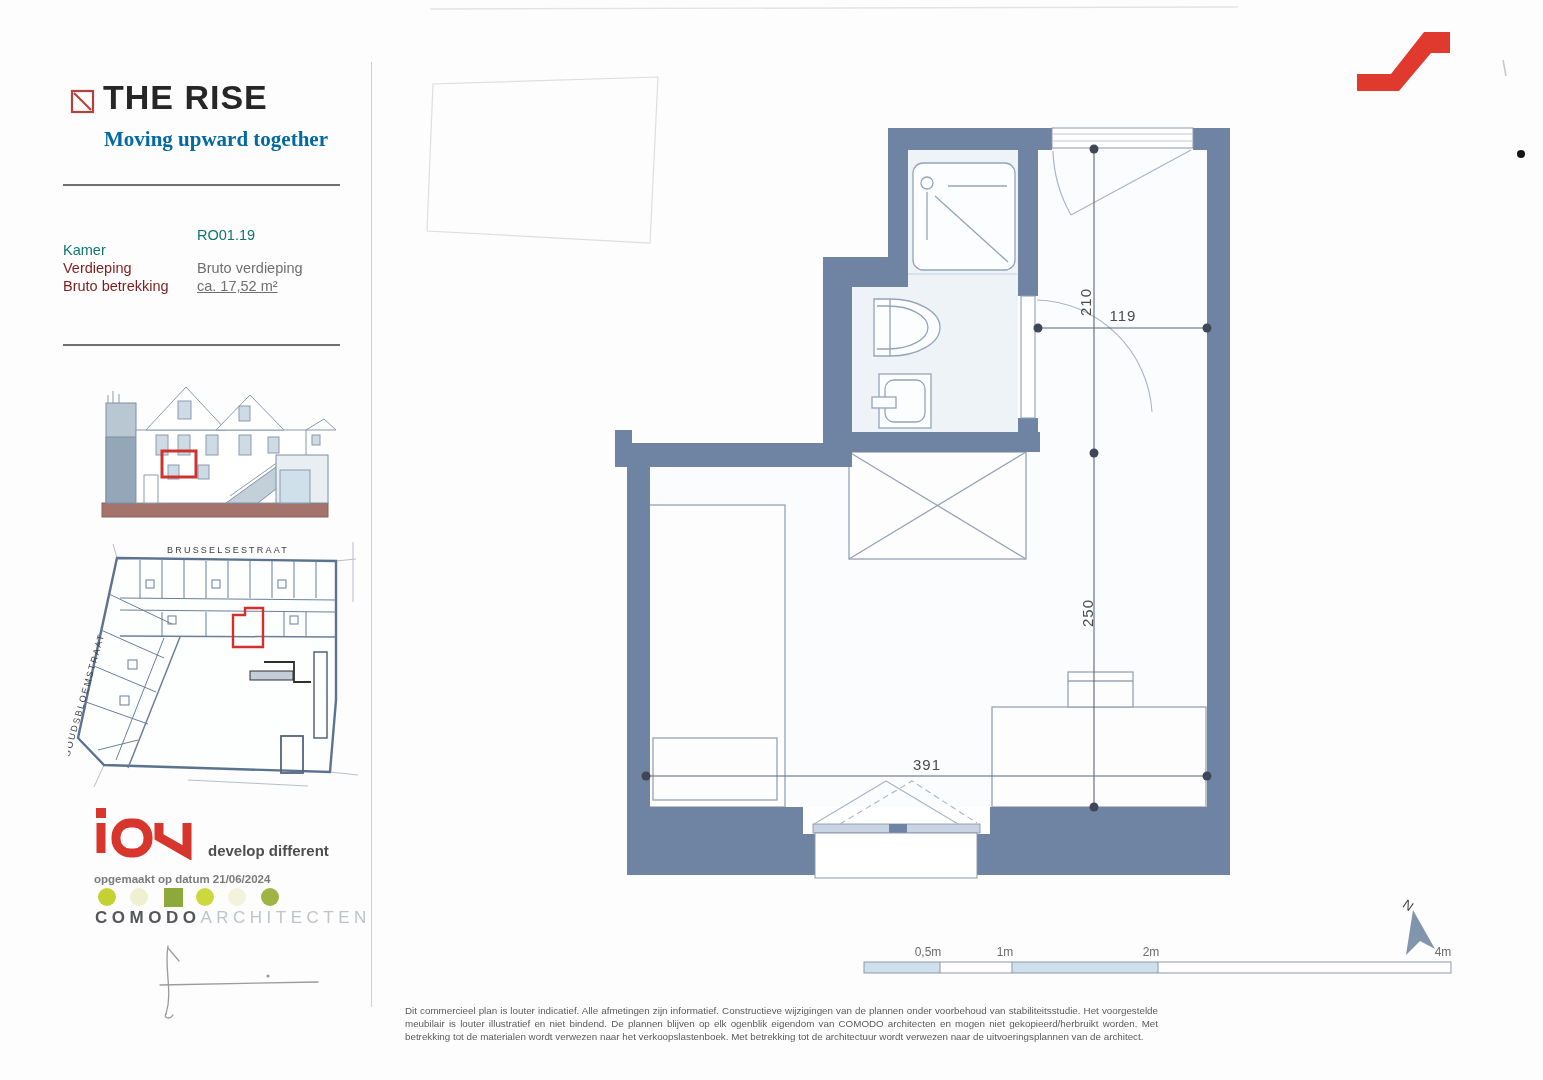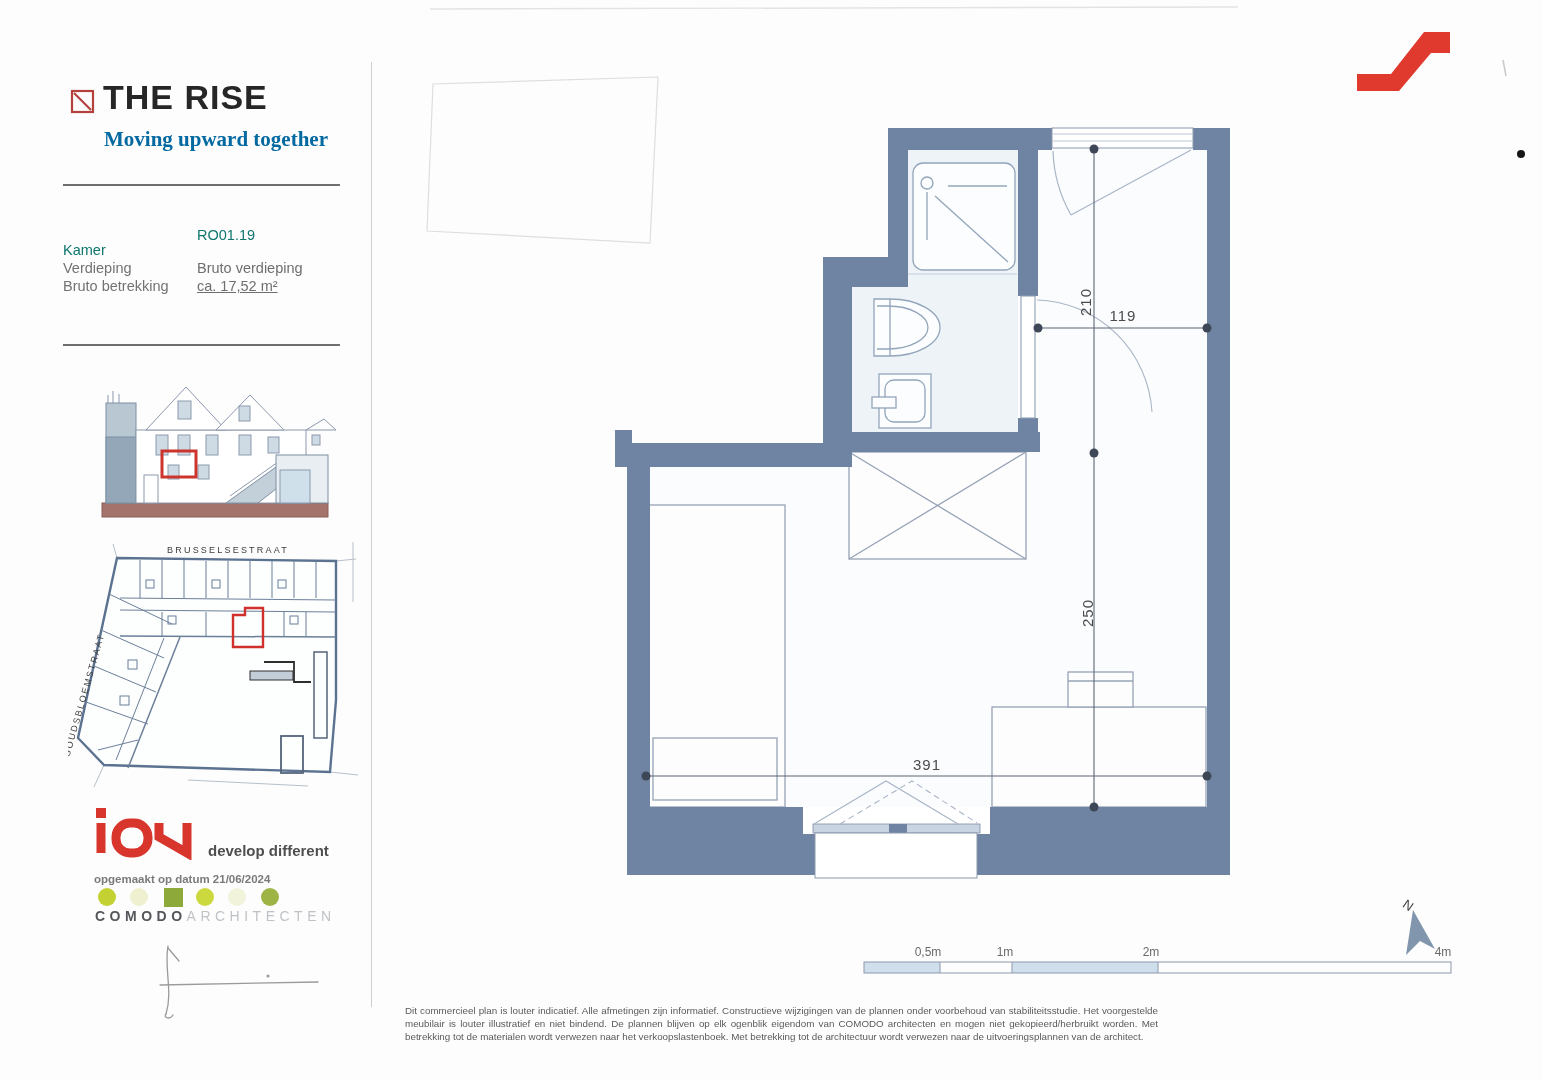--- a/index.html
+++ b/index.html
@@ -2,26 +2,26 @@
 <html><head>
 <meta charset="utf-8">
 <style>
   html,body{margin:0;padding:0;background:#e8e8e8;}
   #page{position:relative;width:1543px;height:1080px;background:#fdfdfd;overflow:hidden;
         font-family:"Liberation Sans",sans-serif;}
   .abs{position:absolute;}
   #brand-title{left:103px;top:78px;font-size:34px;font-weight:700;letter-spacing:1px;color:#262626;}
   #brand-tagline{left:104px;top:127px;font-family:"Liberation Serif",serif;font-size:21px;font-weight:700;color:#0369a1;}
   .rule{height:2px;background:#6f6f6f;}
-  .info-label{left:63px;width:132px;font-size:14.5px;color:#737373;line-height:18px;}
+  .info-label{left:63px;width:132px;font-size:14.5px;color:#7f1d1d;line-height:18px;}
   .info-value{left:197px;width:150px;font-size:14.5px;color:#6f6f6f;line-height:18px;}
   .info-strong{font-weight:400;color:#0f766e;}
   #dev-tagline{left:208px;top:842px;font-size:15px;font-weight:700;color:#4f4f4f;}
   #date-line{left:94px;top:873px;font-size:11.5px;color:#7a7a7a;font-weight:bold;}
-  #comodo-text{left:95px;top:908px;font-size:14px;letter-spacing:4.5px;}
+  #comodo-text{left:95px;top:908px;font-size:17px;letter-spacing:4.5px;}
   #comodo-text .n1{color:#55565a;font-weight:700;}
   #comodo-text .n2{color:#c0c3c6;}
   #disclaimer{left:405px;top:991px;width:753px;font-size:9.8px;line-height:13px;color:#5a5a5a;text-align:justify;margin-top:13px;}
   .svgtext{font-family:"Liberation Sans",sans-serif;}
 </style>
 </head>
 <body>
 
 <div id="page">
 

